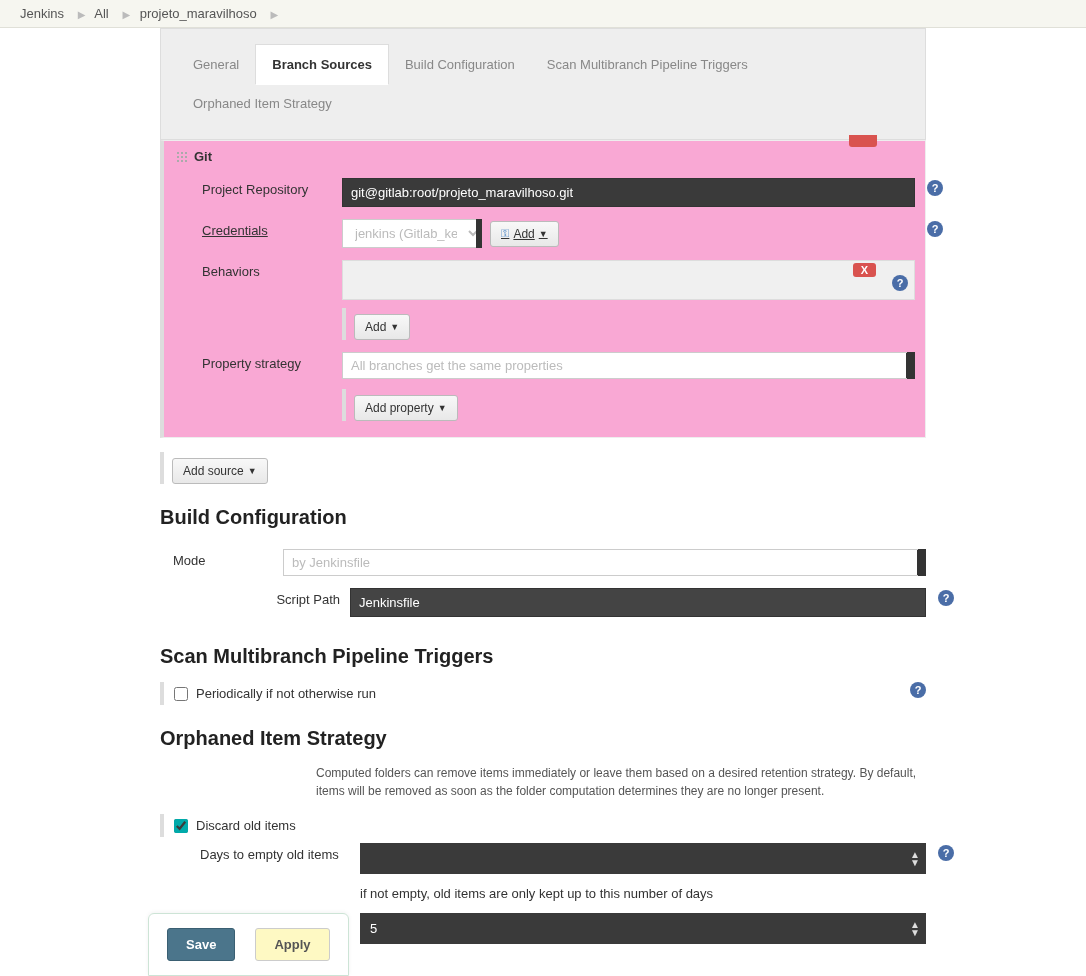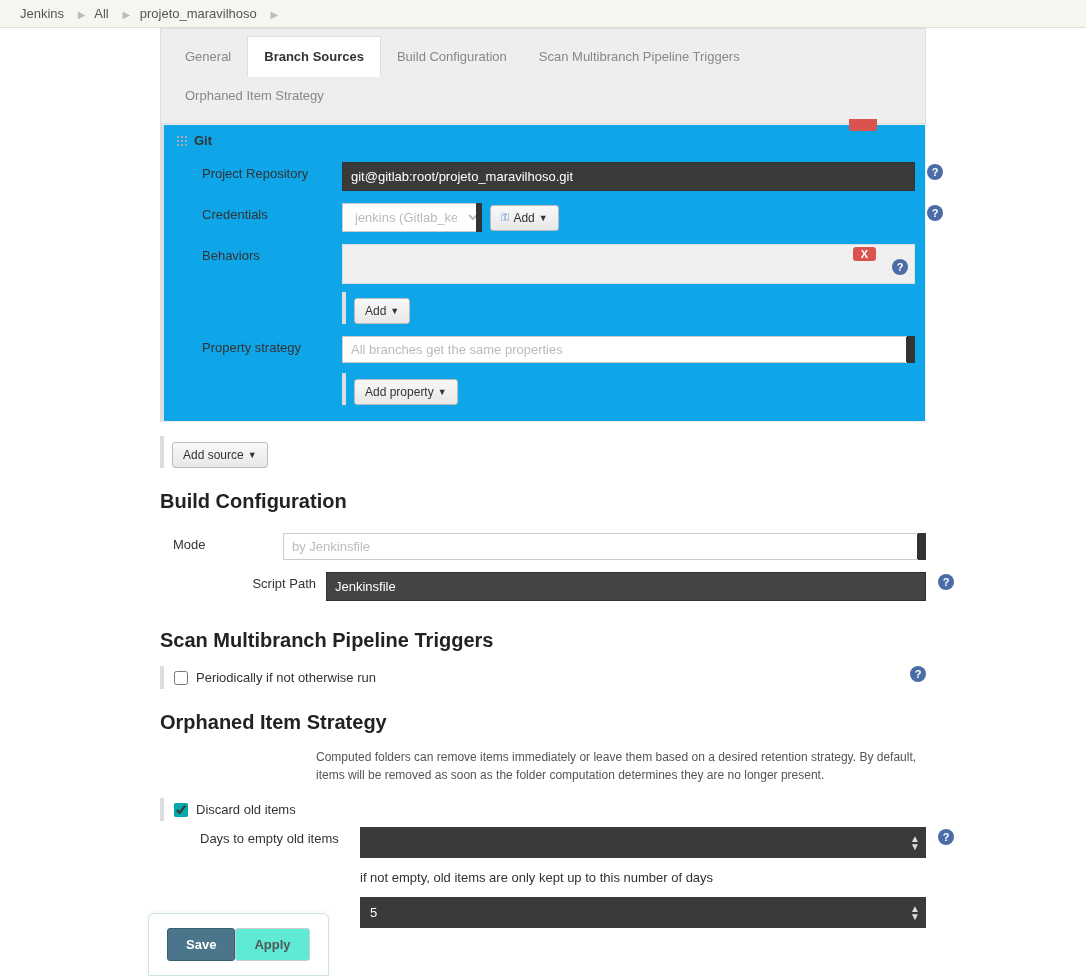--- a/index.html
+++ b/index.html
@@ -2,26 +2,26 @@
 <html><head>
 <meta charset="utf-8">
 <style>
 * { box-sizing: border-box; margin: 0; padding: 0; }
 body { font-family: Helvetica, Arial, sans-serif; font-size: 13px; color: #333; background: #fff; }
 .breadcrumbs { background: #f6f6f0; border-bottom: 1px solid #e0e0d8; padding: 6px 20px; font-size: 13px; }
 .breadcrumbs a { color: #555; text-decoration: none; margin-right: 4px; }
 .breadcrumbs .sep { color: #bbb; margin: 0 6px; font-size: 10px; }
 .main-wrapper { max-width: 1086px; background: #fff; }
 .config-container { margin-left: 160px; margin-right: 160px; }
-.tabbar { background: #eee; border: 1px solid #ddd; padding: 8px; }
+.tabbar { background: #eee; border: 1px solid #ddd; padding: 16px; }
 .tabbar-row { display: flex; flex-wrap: wrap; }
 .tab { padding: 12px 16px; color: #888; cursor: pointer; font-size: 13px; }
 .tab.active { background: #fff; color: #333; font-weight: bold; border: 1px solid #ddd; border-bottom: 1px solid #fff; margin-bottom: -1px; margin-top: -1px; }
 .content { background: #fff; padding: 0; }
-.section-box { background: #0ea5e9; border: 1px solid #eee; border-left: 4px solid #ddd; padding: 8px 10px 10px 10px; margin-bottom: 10px; position: relative; }
+.section-box { background: #f9a8d4; border: 1px solid #eee; border-left: 4px solid #ddd; padding: 8px 10px 10px 10px; margin-bottom: 10px; position: relative; }
 .git-header { display: flex; align-items: center; gap: 6px; padding: 4px 0 8px 2px; }
 .drag-handle { width: 12px; height: 12px; background-image: radial-gradient(circle, #aaa 1px, transparent 1px); background-size: 4px 4px; display: inline-block; }
 .git-title { font-weight: bold; font-size: 13px; }
 .form-row { display: flex; align-items: flex-start; padding: 6px 0; }
 .form-label { width: 140px; padding-top: 4px; color: #333; font-size: 13px; flex-shrink: 0; }
 .form-control-area { flex: 1; position: relative; }
 .dark-input { background: #3a3a3a; color: #fff; border: 1px solid #333; padding: 6px 8px; width: 100%; font-size: 13px; }
 .dark-input.lighter { background: #444; }
 .light-select { background: #fff; border: 1px solid #ccc; padding: 5px 8px; font-size: 13px; color: #bbb; width: 140px; }
 .light-select.full { width: 100%; display: block; position: relative;}
@@ -40,23 +40,23 @@
 .section-heading { font-size: 20px; font-weight: bold; margin: 22px 0 14px 0; color: #222; }
 .checkbox-row { display: flex; align-items: center; gap: 8px; padding: 4px 0; border-left: 4px solid #ddd; padding-left: 10px; }
 .checkbox-row input[type=checkbox] { width: 14px; height: 14px; }
 .checkbox-row.checked-green input[type=checkbox] { accent-color: #0aa; }
 .desc-text { font-size: 12px; color: #555; margin-left: 0px; line-height: 1.5; }
 .indent-sub { margin-left: 40px; }
 .dark-select { background: #3a3a3a; color: #fff; border: none; padding: 8px 10px; width: 100%; font-size: 13px; position: relative; }
 .dark-select-wrap { position: relative; width: 100%; }
 .dark-select-wrap .spinner { position: absolute; right: 6px; top: 50%; transform: translateY(-50%); color: #ddd; font-size: 10px; line-height: 8px; }
 .hint-text { font-size: 13px; color: #333; padding: 6px 0; }
-.bottom-bar { position: fixed; bottom: 0; left: 148px; background: #fff; border: 1px solid #cde4d6; border-radius: 6px 6px 0 0; padding: 14px 18px; display: flex; gap: 0; box-shadow: 0 -1px 4px rgba(0,0,0,0.05); }
+.bottom-bar { position: fixed; bottom: 0; left: 148px; background: #fff; border: 1px solid #cde4d6; border-radius: 6px 6px 0 0; padding: 14px 18px; display: flex; gap: 20px; box-shadow: 0 -1px 4px rgba(0,0,0,0.05); }
 .btn-primary { background: #4b758b; color: #fff; border: 1px solid #3a5f72; border-radius: 3px; padding: 8px 18px; font-size: 13px; font-weight: bold; cursor: pointer; }
-.btn-secondary { background: #5eead4; color: #555; border: 1px solid #ccc; border-radius: 3px; padding: 8px 18px; font-size: 13px; font-weight: bold; cursor: pointer; }
+.btn-secondary { background: #fef9c3; color: #555; border: 1px solid #ccc; border-radius: 3px; padding: 8px 18px; font-size: 13px; font-weight: bold; cursor: pointer; }
 .cred-row { display: flex; gap: 8px; align-items: center; }
 .cred-select-wrap { position: relative; display: inline-block;}
 .cred-cap { position: absolute; right:0; top:0; bottom:0; width:6px; background:#333; }
 .add-row { padding-top: 6px; border-left: 4px solid #ddd; padding-left: 8px; display:inline-block;}
 .red-top { position: absolute; right: 48px; top: -6px; background: #d9534f; width: 28px; height: 12px; border-radius: 0 0 3px 3px;}
 </style>
 </head>
 <body>
 
 <div class="breadcrumbs">
@@ -91,21 +91,21 @@
       </div>
 
       <div class="form-row" style="margin-left:28px;">
         <div class="form-label">Project Repository</div>
         <div class="form-control-area">
           <input class="dark-input" value="git@gitlab:root/projeto_maravilhoso.git" style="">
           <span class="help-icon">?</span>
         </div>
       </div>
 
-      <div class="form-row" style="margin-left:28px;">
+      <div class="form-row" style="margin-left:28px;text-decoration:underline;">
         <div class="form-label">Credentials</div>
         <div class="form-control-area">
           <div class="cred-row">
             <span class="cred-select-wrap">
               <select class="light-select">
                 <option>jenkins (Gitlab_key)</option>
               </select>
               <span class="cred-cap"></span>
             </span>
             <button class="btn">
@@ -163,21 +163,21 @@
     <h2 class="section-heading">Build Configuration</h2>
     <div class="form-row" style="margin-left:13px;">
       <div class="form-label" style="width:110px;">Mode</div>
       <div class="form-control-area">
         <div class="select-wrap">
           <div class="light-select full">by Jenkinsfile</div>
           <span class="select-cap"></span>
         </div>
       </div>
     </div>
-    <div class="form-row" style="margin-left:86px;">
+    <div class="form-row" style="margin-left:110px;">
       <div class="form-label" style="width:80px; text-align:right; padding-right:10px;">Script Path</div>
       <div class="form-control-area">
         <input class="dark-input lighter" value="Jenkinsfile" style="">
         <span class="help-icon">?</span>
       </div>
     </div>
 
     
     <h2 class="section-heading">Scan Multibranch Pipeline Triggers</h2>
     <div style="position:relative;">

